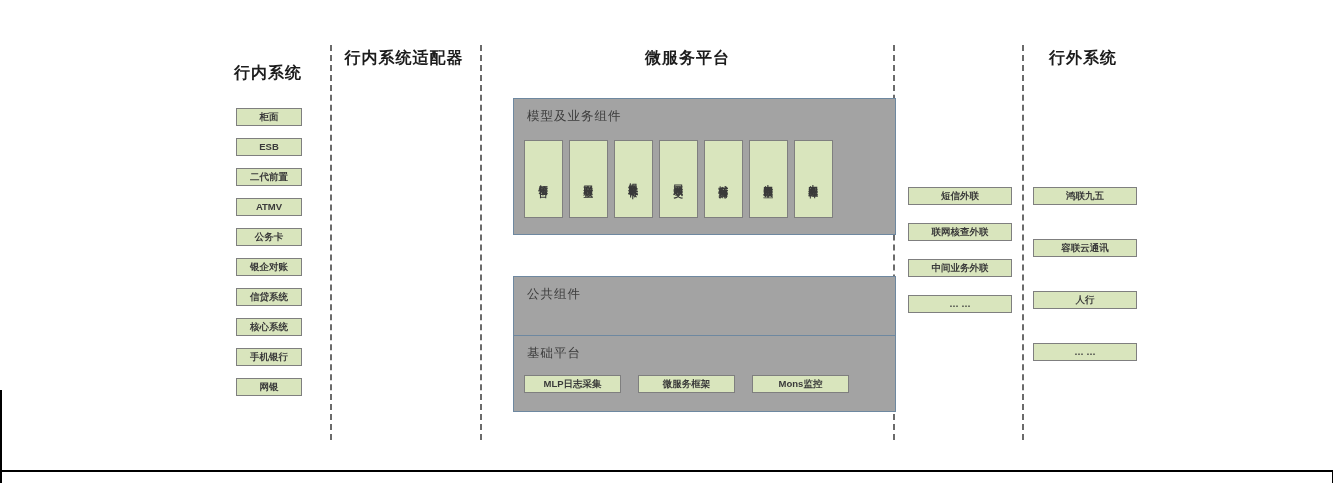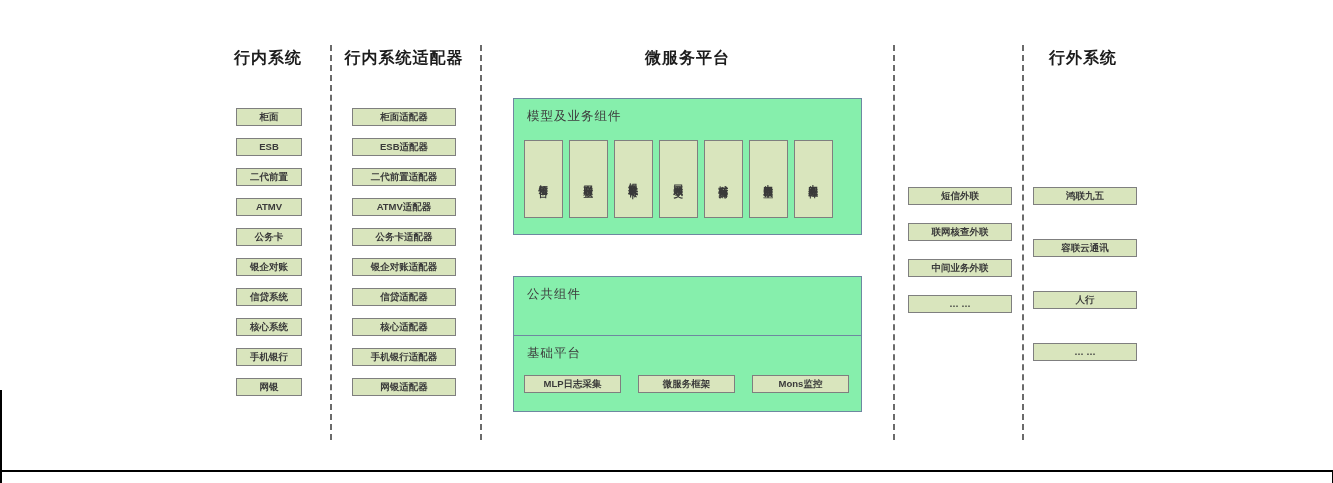--- a/index.html
+++ b/index.html
@@ -24,22 +24,22 @@
   }
   .gbox{
     background:#d9e5bd;border:1px solid #7f7f7f;
     box-sizing:border-box;
     display:flex;align-items:center;justify-content:center;
     font-size:9.5px;font-weight:bold;color:#3a3a3a;
     text-align:center;line-height:1;white-space:nowrap;
   }
   .stack .gbox{height:18px;width:100%;flex:0 0 18px;text-align:center;}
   .panel{
-    position:absolute;left:513px;width:349px;
-    background:#86efac;border:1px solid #6e88a0;
+    position:absolute;left:513px;width:383px;
+    background:#a3a3a3;border:1px solid #6e88a0;
     box-sizing:border-box;
   }
   .panel-label{
     position:absolute;left:13px;top:9px;
     font-size:12.5px;color:#3d3d3d;letter-spacing:1px;
   }
   .vrow{position:absolute;left:10px;top:41px;display:flex;gap:6px;}
   .vbox{
     width:39px;height:78px;flex:0 0 39px;
     writing-mode:vertical-rl;text-orientation:upright;
@@ -49,21 +49,21 @@
   .hrow .gbox{width:97px;height:18px;flex:0 0 97px;}
   .hrule{position:absolute;left:0;top:470px;width:1333px;height:2px;background:#000;}
   .ltick{position:absolute;left:0;top:390px;width:2px;height:93px;background:#000;}
   .rtick{position:absolute;right:0;top:470px;width:1px;height:13px;background:#000;}
 </style>
 </head>
 <body>
 
 <div class="diagram">
 
-  <div class="col-title" style="left:203px;width:130px;">行内系统</div>
+  <div class="col-title" style="left:203px;width:130px;margin-top:15px;">行内系统</div>
   <div class="col-title" style="left:339px;width:130px;">行内系统适配器</div>
   <div class="col-title" style="left:513px;width:349px;">微服务平台</div>
   <div class="col-title" style="left:1018px;width:130px;">行外系统</div>
 
   <div class="dash" style="left:330px;"></div>
   <div class="dash" style="left:480px;"></div>
   <div class="dash" style="left:893px;"></div>
   <div class="dash" style="left:1022px;"></div>
 
   <div class="stack" style="left:236px;top:108px;width:66px;gap:12px;">
@@ -72,32 +72,20 @@
     <div class="gbox">二代前置</div>
     <div class="gbox">ATMV</div>
     <div class="gbox">公务卡</div>
     <div class="gbox">银企对账</div>
     <div class="gbox">信贷系统</div>
     <div class="gbox">核心系统</div>
     <div class="gbox">手机银行</div>
     <div class="gbox">网银</div>
   </div>
 
-  <div class="stack" style="left:352px;top:108px;width:104px;gap:12px;">
-    <div class="gbox">柜面适配器</div>
-    <div class="gbox">ESB适配器</div>
-    <div class="gbox">二代前置适配器</div>
-    <div class="gbox">ATMV适配器</div>
-    <div class="gbox">公务卡适配器</div>
-    <div class="gbox">银企对账适配器</div>
-    <div class="gbox">信贷适配器</div>
-    <div class="gbox">核心适配器</div>
-    <div class="gbox">手机银行适配器</div>
-    <div class="gbox">网银适配器</div>
-  </div>
 
   <div class="panel" style="top:98px;height:137px;">
     <div class="panel-label">模型及业务组件</div>
     <div class="vrow">
       <div class="gbox vbox">短信平台</div>
       <div class="gbox vbox">联网核查</div>
       <div class="gbox vbox">银联及银行卡</div>
       <div class="gbox vbox">同城票交</div>
       <div class="gbox vbox">城商行清算</div>
       <div class="gbox vbox">中间业务模型</div>

